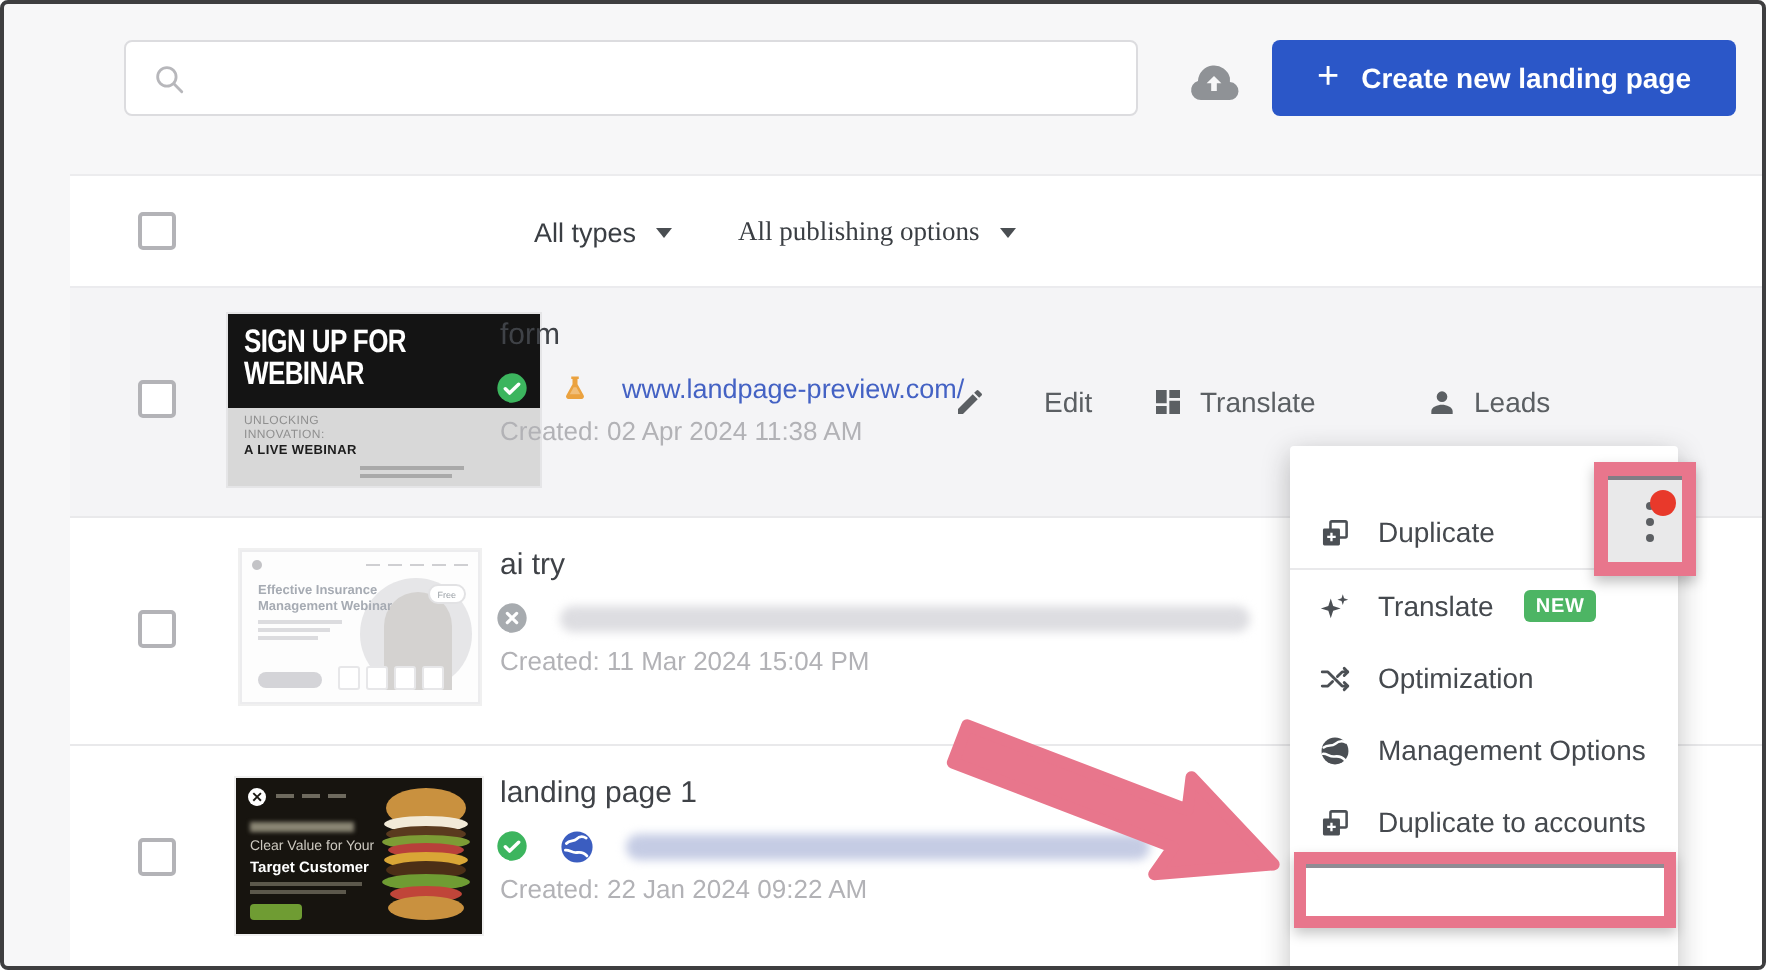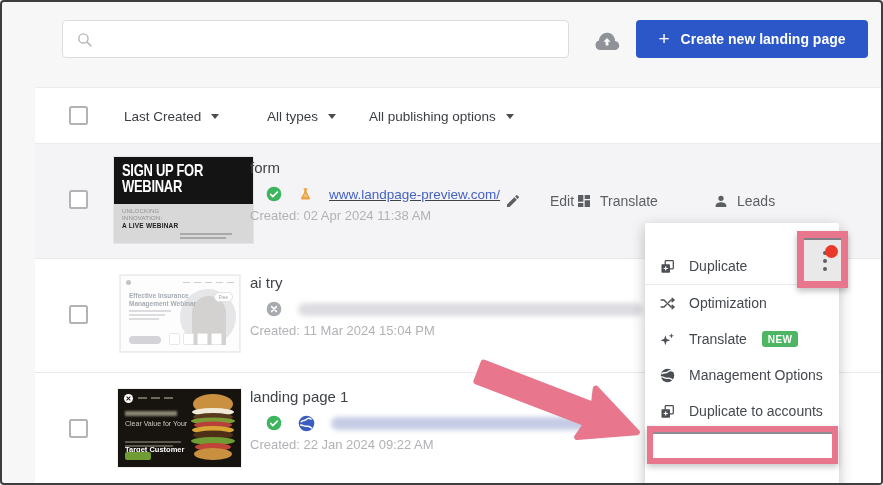--- a/index.html
+++ b/index.html
@@ -29,38 +29,38 @@
   .filter{position:absolute;top:0;height:56px;display:flex;align-items:center;gap:10px;font-size:13.5px;
     color:#3a3e43;cursor:pointer;}
   .caret{width:0;height:0;border-left:4.5px solid transparent;border-right:4.5px solid transparent;
     border-top:5.5px solid #4a4e52;}
   .row{position:absolute;left:0;width:100%;}
   .row-1{top:56px;height:115px;background:#f4f4f6;border-bottom:1px solid #e9e9eb;}
   .row-2{top:171px;height:114px;background:#fff;border-bottom:1px solid #e9e9eb;}
   .row-3{top:285px;height:115px;background:#fff;}
   .row .checkbox{top:46px;}
   .title{position:absolute;left:215px;top:15px;font-size:15px;color:#3f4247;}
-  .status-line{position:absolute;left:231px;top:41px;height:18px;display:flex;align-items:center;gap:16px;text-decoration:underline;}
+  .status-line{position:absolute;left:213px;top:41px;height:18px;display:flex;align-items:center;gap:16px;}
   .link{font-size:13.5px;font-weight:500;color:#4462c4;cursor:pointer;white-space:nowrap;}
   .blur-bar{height:13px;border-radius:7px;filter:blur(2.5px);}
   .blur-gray{width:345px;background:#dddde1;}
   .blur-blue{width:262px;background:#c5cce4;}
   .created{position:absolute;left:215px;top:64px;font-size:13px;color:#b2b2b6;}
   .action{position:absolute;top:49px;display:flex;align-items:center;gap:8px;color:#5b5f63;
     font-size:14px;font-weight:500;cursor:pointer;}
   
   .kebab-frame{position:absolute;left:762px;top:87px;width:51px;height:57px;border:7px solid #e8768c;
     background:#e9e9ea;box-shadow:0 3px 6px rgba(0,0,0,.25);z-index:60;cursor:pointer;}
   .kebab-frame::before{content:"";position:absolute;top:0;left:0;right:0;height:2px;background:#544e5a;opacity:.7;}
   .kdot{position:absolute;left:19px;width:4px;height:4px;border-radius:50%;background:#5c5f63;}
   .kdot1{top:13px;}.kdot2{top:21px;}.kdot3{top:29px;}
   .red-dot{position:absolute;left:21px;top:7px;width:13px;height:13px;border-radius:50%;background:#e8392b;}
   
   .thumb{position:absolute;overflow:hidden;cursor:pointer;box-shadow:0 0 0 1px rgba(0,0,0,.06);}
-  .thumb-1{left:79px;top:13px;width:139px;height:86px;background:#d8d8d8;}
+  .thumb-1{left:79px;top:13px;width:156px;height:86px;background:#d8d8d8;}
   .t1-top{height:47px;background:#141414;color:#fff;padding:5px 8px 0;}
   .t1-h{font-size:13px;font-weight:bold;line-height:1.02;letter-spacing:-.3px;transform:scaleY(1.25);transform-origin:top left;}
   .t1-bottom{padding:4px 8px 0;}
   .t1-s{font-size:6px;line-height:1.15;color:#8f8f8f;letter-spacing:.2px;}
   .t1-s3{font-size:6.5px;font-weight:bold;color:#1c1c1c;}
   .t1-lines{margin-top:4px;margin-left:58px;}
   .t1-line{height:2px;background:#a9a9a9;margin-bottom:2px;}
   .thumb-2{left:85px;top:16px;width:120px;height:77px;background:#fdfdfd;border:1px solid #ececee;}
   .t2-head{position:absolute;top:4px;left:5px;right:5px;height:5px;display:flex;align-items:center;gap:3px;}
   .t2-logo{width:5px;height:5px;border-radius:50%;background:#c3c3c6;}
@@ -76,21 +76,21 @@
   .t2-btn{position:absolute;left:8px;bottom:7px;width:32px;height:8px;border-radius:4px;background:#d4d4d8;}
   .t2-count{position:absolute;left:48px;bottom:6px;display:flex;gap:3px;}
   .t2-box{width:11px;height:12px;background:#fff;border:1px solid #e7e7e9;border-radius:1.5px;}
   .thumb-3{left:83px;top:16px;width:123px;height:78px;background:#17140f;}
   .t3-logo{position:absolute;left:6px;top:5px;width:9px;height:9px;border-radius:50%;background:#fff;
     color:#17140f;font-size:7px;font-weight:bold;display:flex;align-items:center;justify-content:center;}
   .t3-nav{position:absolute;left:20px;top:8px;display:flex;gap:4px;}
   .t3-navdash{width:9px;height:1.5px;background:#6e6a5e;}
   .t3-blurline{position:absolute;left:7px;top:22px;width:52px;height:5px;background:#8a8674;filter:blur(1px);}
   .t3-h1{position:absolute;left:7px;top:31px;font-size:7px;color:#cdc9c0;}
-  .t3-h2{position:absolute;left:7px;top:40px;font-size:7.5px;font-weight:bold;color:#fff;margin-top:16px;}
+  .t3-h2{position:absolute;left:7px;top:40px;font-size:7.5px;font-weight:bold;color:#fff;}
   .t3-sub{position:absolute;left:7px;top:52px;width:56px;}
   .t3-subline{height:1.5px;background:#5c584c;margin-bottom:2.5px;}
   .t3-btn{position:absolute;left:7px;bottom:7px;width:26px;height:8px;border-radius:2px;background:#6f9c33;}
   .t3-burger{position:absolute;right:0;top:0;}
   
   .menu{position:absolute;left:643px;top:221px;width:194px;height:280px;background:#fff;z-index:50;
     box-shadow:0 4px 14px rgba(30,30,30,.28);border-radius:2px;padding-top:25px;}
   .menu-item{height:36px;display:flex;align-items:center;padding-left:13px;gap:13px;font-size:14px;
     color:#45494e;cursor:pointer;}
   .menu-icon{width:18px;height:18px;color:#4b4f54;display:flex;align-items:center;justify-content:center;flex:none;}
@@ -123,29 +123,25 @@
 
   <div class="create-btn">
     <span class="plus">+</span>
     <span>Create new landing page</span>
   </div>
 
   <div class="card">
 
     <div class="filter-row">
       <div class="checkbox" style="top:18px;"></div>
-      <div class="filter" style="left:89px;">
-        <span>Last Created</span>
-        <span class="caret"></span>
-      </div>
       <div class="filter" style="left:232px;">
         <span>All types</span>
         <span class="caret"></span>
       </div>
-      <div class="filter" style="left:334px;">
+      <div class="filter" style="left:334px;font-family:Liberation Serif, serif;">
         <span>All publishing options</span>
         <span class="caret"></span>
       </div>
     </div>
 
     <div class="row row-1">
       <div class="checkbox"></div>
 
       <div class="thumb thumb-1">
         <div class="t1-top">
@@ -174,21 +170,21 @@
           </svg>
         <svg width="15" height="15" viewBox="0 0 24 24">
             <path fill="#eba23f" d="M9 2h6v2h-1v4.2l4.9 8.8A2 2 0 0 1 17.1 20H6.9a2 2 0 0 1-1.8-3L10 8.2V4H9V2z"></path>
             <path fill="#fff" opacity=".3" d="M10.9 10.5l-3.1 5.7h8.4l-3.1-5.7z"></path>
           </svg>
         <span class="link">www.landpage-preview.com/</span>
       </div>
 
       <div class="created">Created: 02 Apr 2024 11:38 AM</div>
 
-      <div class="action" style="left:470px;gap:29px;">
+      <div class="action" style="left:442px;gap:29px;">
         <svg width="16" height="16" viewBox="0 0 24 24" fill="currentColor">
             <path d="M3 17.25V21h3.75L17.8 9.94l-3.75-3.75L3 17.25zM20.7 7.04a1 1 0 0 0 0-1.41l-2.34-2.34a1 1 0 0 0-1.41 0l-1.83 1.83 3.75 3.75 1.83-1.83z"></path>
           </svg>
         <span>Edit</span>
       </div>
       <div class="action" style="left:541px;">
         <svg width="16" height="16" viewBox="0 0 24 24" fill="currentColor">
             <path d="M3 13h8V3H3v10zm0 8h8v-6H3v6zm10 0h8V11h-8v10zm0-18v6h8V3h-8z"></path>
           </svg>
         <span>Translate</span>
@@ -313,37 +309,37 @@
             <rect x="8.8" y="3.8" width="11.4" height="11.4" rx="1" fill="none" stroke="currentColor" stroke-width="1.8"></rect>
             <rect x="3.5" y="8.8" width="12" height="12" rx="1" fill="currentColor"></rect>
             <path d="M9.5 11.8v6M6.5 14.8h6" stroke="#fff" stroke-width="1.6"></path>
           </svg>
       </span>
       <span>Duplicate</span>
     </div>
     <div class="menu-divider"></div>
     <div class="menu-item">
       <span class="menu-icon">
+        <svg width="17" height="17" viewBox="0 0 24 24" fill="currentColor">
+            <path d="M9 6l1.7 5.3L16 13l-5.3 1.7L9 20l-1.7-5.3L2 13l5.3-1.7z"></path>
+            <path d="M17.5 3l.9 2.9 2.9.9-2.9.9-.9 2.9-.9-2.9-2.9-.9 2.9-.9z"></path>
+          </svg>
+      </span>
+      <span>Translate</span>
+      <span class="new-badge">NEW</span>
+    </div>
+    <div class="menu-item">
+      <span class="menu-icon">
         <svg width="17" height="17" viewBox="0 0 24 24" fill="none" stroke="currentColor" stroke-width="2" stroke-linecap="round" stroke-linejoin="round">
             <path d="M3 7h4l10 10h4"></path>
             <path d="M3 17h4l3.3-3.3M13.7 10.3L17 7h4"></path>
             <path d="M18.5 4.5L21 7l-2.5 2.5M18.5 14.5L21 17l-2.5 2.5"></path>
           </svg>
       </span>
       <span>Optimization</span>
-    </div>
-    <div class="menu-item">
-      <span class="menu-icon">
-        <svg width="17" height="17" viewBox="0 0 24 24" fill="currentColor">
-            <path d="M9 6l1.7 5.3L16 13l-5.3 1.7L9 20l-1.7-5.3L2 13l5.3-1.7z"></path>
-            <path d="M17.5 3l.9 2.9 2.9.9-2.9.9-.9 2.9-.9-2.9-2.9-.9 2.9-.9z"></path>
-          </svg>
-      </span>
-      <span>Translate</span>
-      <span class="new-badge">NEW</span>
     </div>
     <div class="menu-item">
       <span class="menu-icon">
         <svg width="17" height="17" viewBox="0 0 24 24">
             <circle cx="12" cy="12" r="9.5" fill="currentColor"></circle>
             <path d="M4 9.5C7 7.2 9.5 9 12 7s5-2.6 7.6-1M3.6 14c3-.2 4.6 2.4 8.1 1.9s5.6.6 7.2 2.4" stroke="#fff" stroke-width="1.8" fill="none" stroke-linecap="round"></path>
           </svg>
       </span>
       <span>Management Options</span>
     </div>

